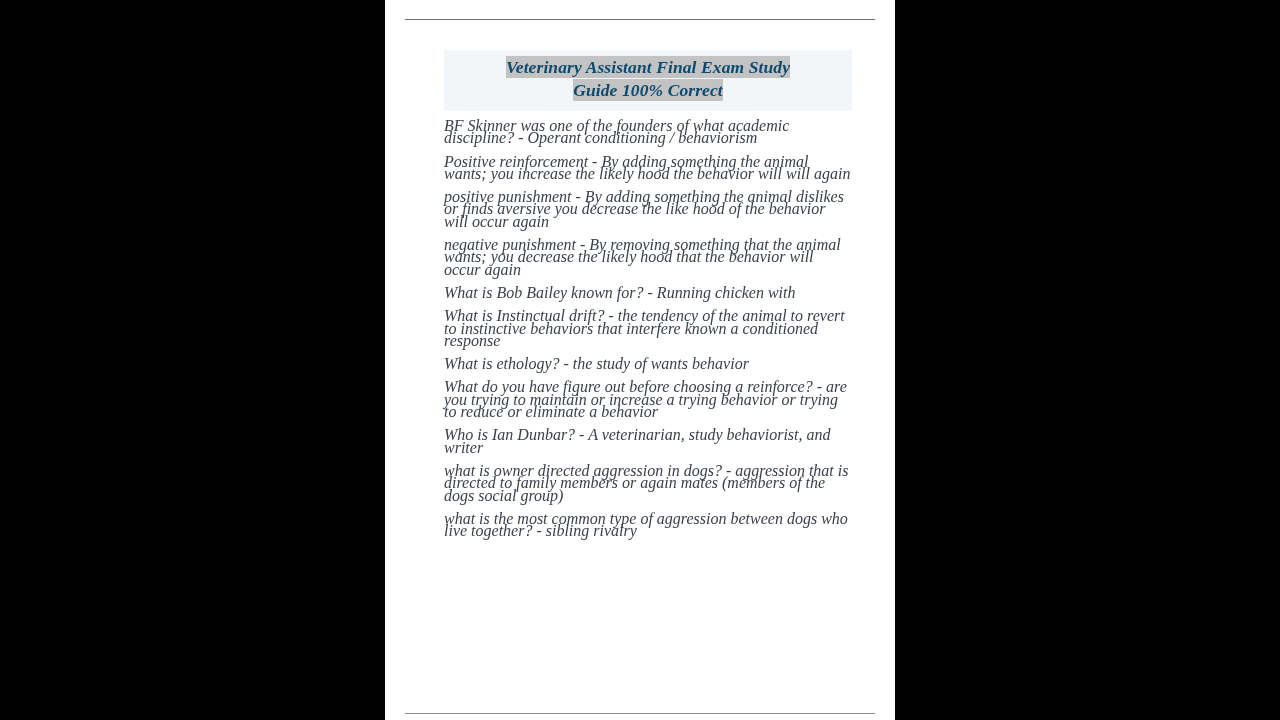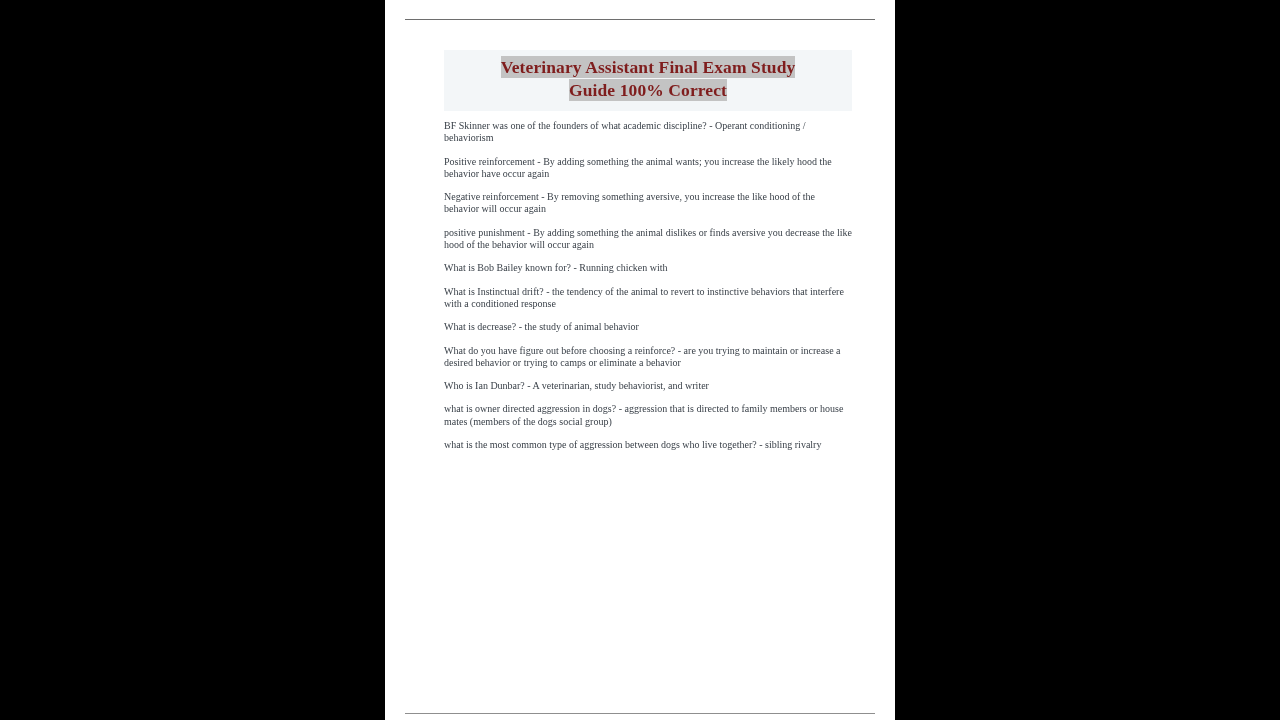--- a/index.html
+++ b/index.html
@@ -56,64 +56,66 @@
     background: #f3f6f8;
     padding: 6px 0 9px 0;
     margin-bottom: 9px;
   }
   .title {
     margin: 0;
     text-align: center;
     font-size: 17.5px;
     line-height: 23px;
     font-weight: bold;
-    color: #7f1d1d;
+    color: #0c4a6e;
     letter-spacing: 0.1px;
+    font-style: italic;
   }
   .title .hl {
     background: #c3c3c3;
     box-decoration-break: clone;
     -webkit-box-decoration-break: clone;
     padding: 1px 0;
   }
 
   
   .para {
     margin: 0 0 11px 0;
-    font-size: 10px;
+    font-size: 16px;
     line-height: 12.3px;
     color: #3a4149;
     text-align: left;
+    font-style: italic;
   }
   .para:last-child { margin-bottom: 0; }
 </style>
 </head>
 <body>
 
 <div class="viewport">
   <div class="page">
 
     <div class="rule rule-top"></div>
     <div class="rule rule-bottom"></div>
 
     <div class="content">
 
       <div class="title-block">
         <h1 class="title"><span class="hl">Veterinary Assistant Final Exam Study</span><br><span class="hl">Guide 100% Correct</span></h1>
       </div>
 
       <div class="body">
         <p class="para">BF Skinner was one of the founders of what academic discipline? - Operant conditioning / behaviorism</p>
-        <p class="para">Positive reinforcement - By adding something the animal wants; you increase the likely hood the behavior have occur again</p>
-        <p class="para">Negative reinforcement - By removing something aversive, you increase the like hood of the behavior will occur again</p>
+        <p class="para">Positive reinforcement - By adding something the animal wants; you increase the likely hood the behavior will will again</p>
         <p class="para">positive punishment - By adding something the animal dislikes or finds aversive you decrease the like hood of the behavior will occur again</p>
+        <p class="para">negative punishment - By removing something that the animal wants; you decrease the likely hood that the behavior will occur again</p>
         <p class="para">What is Bob Bailey known for? - Running chicken with</p>
-        <p class="para">What is Instinctual drift? - the tendency of the animal to revert to instinctive behaviors that interfere with a conditioned response</p>
-        <p class="para">What is decrease? - the study of animal behavior</p>
-        <p class="para">What do you have figure out before choosing a reinforce? - are you trying to maintain or increase a desired behavior or trying to camps or eliminate a behavior</p>
+        <p class="para">What is Instinctual drift? - the tendency of the animal to revert to instinctive behaviors that interfere known a conditioned response</p>
+        <p class="para">What is ethology? - the study of wants behavior</p>
+        <p class="para">What do you have figure out before choosing a reinforce? - are you trying to maintain or increase a trying behavior or trying to reduce or eliminate a behavior</p>
         <p class="para">Who is Ian Dunbar? - A veterinarian, study behaviorist, and writer</p>
-        <p class="para">what is owner directed aggression in dogs? - aggression that is directed to family members or house mates (members of the dogs social group)</p>
+        <p class="para">what is owner directed aggression in dogs? - aggression that is directed to family members or again mates (members of the dogs social group)</p>
         <p class="para">what is the most common type of aggression between dogs who live together? - sibling rivalry</p>
       </div>
 
     </div>
   </div>
 </div>
 
 </body></html>

